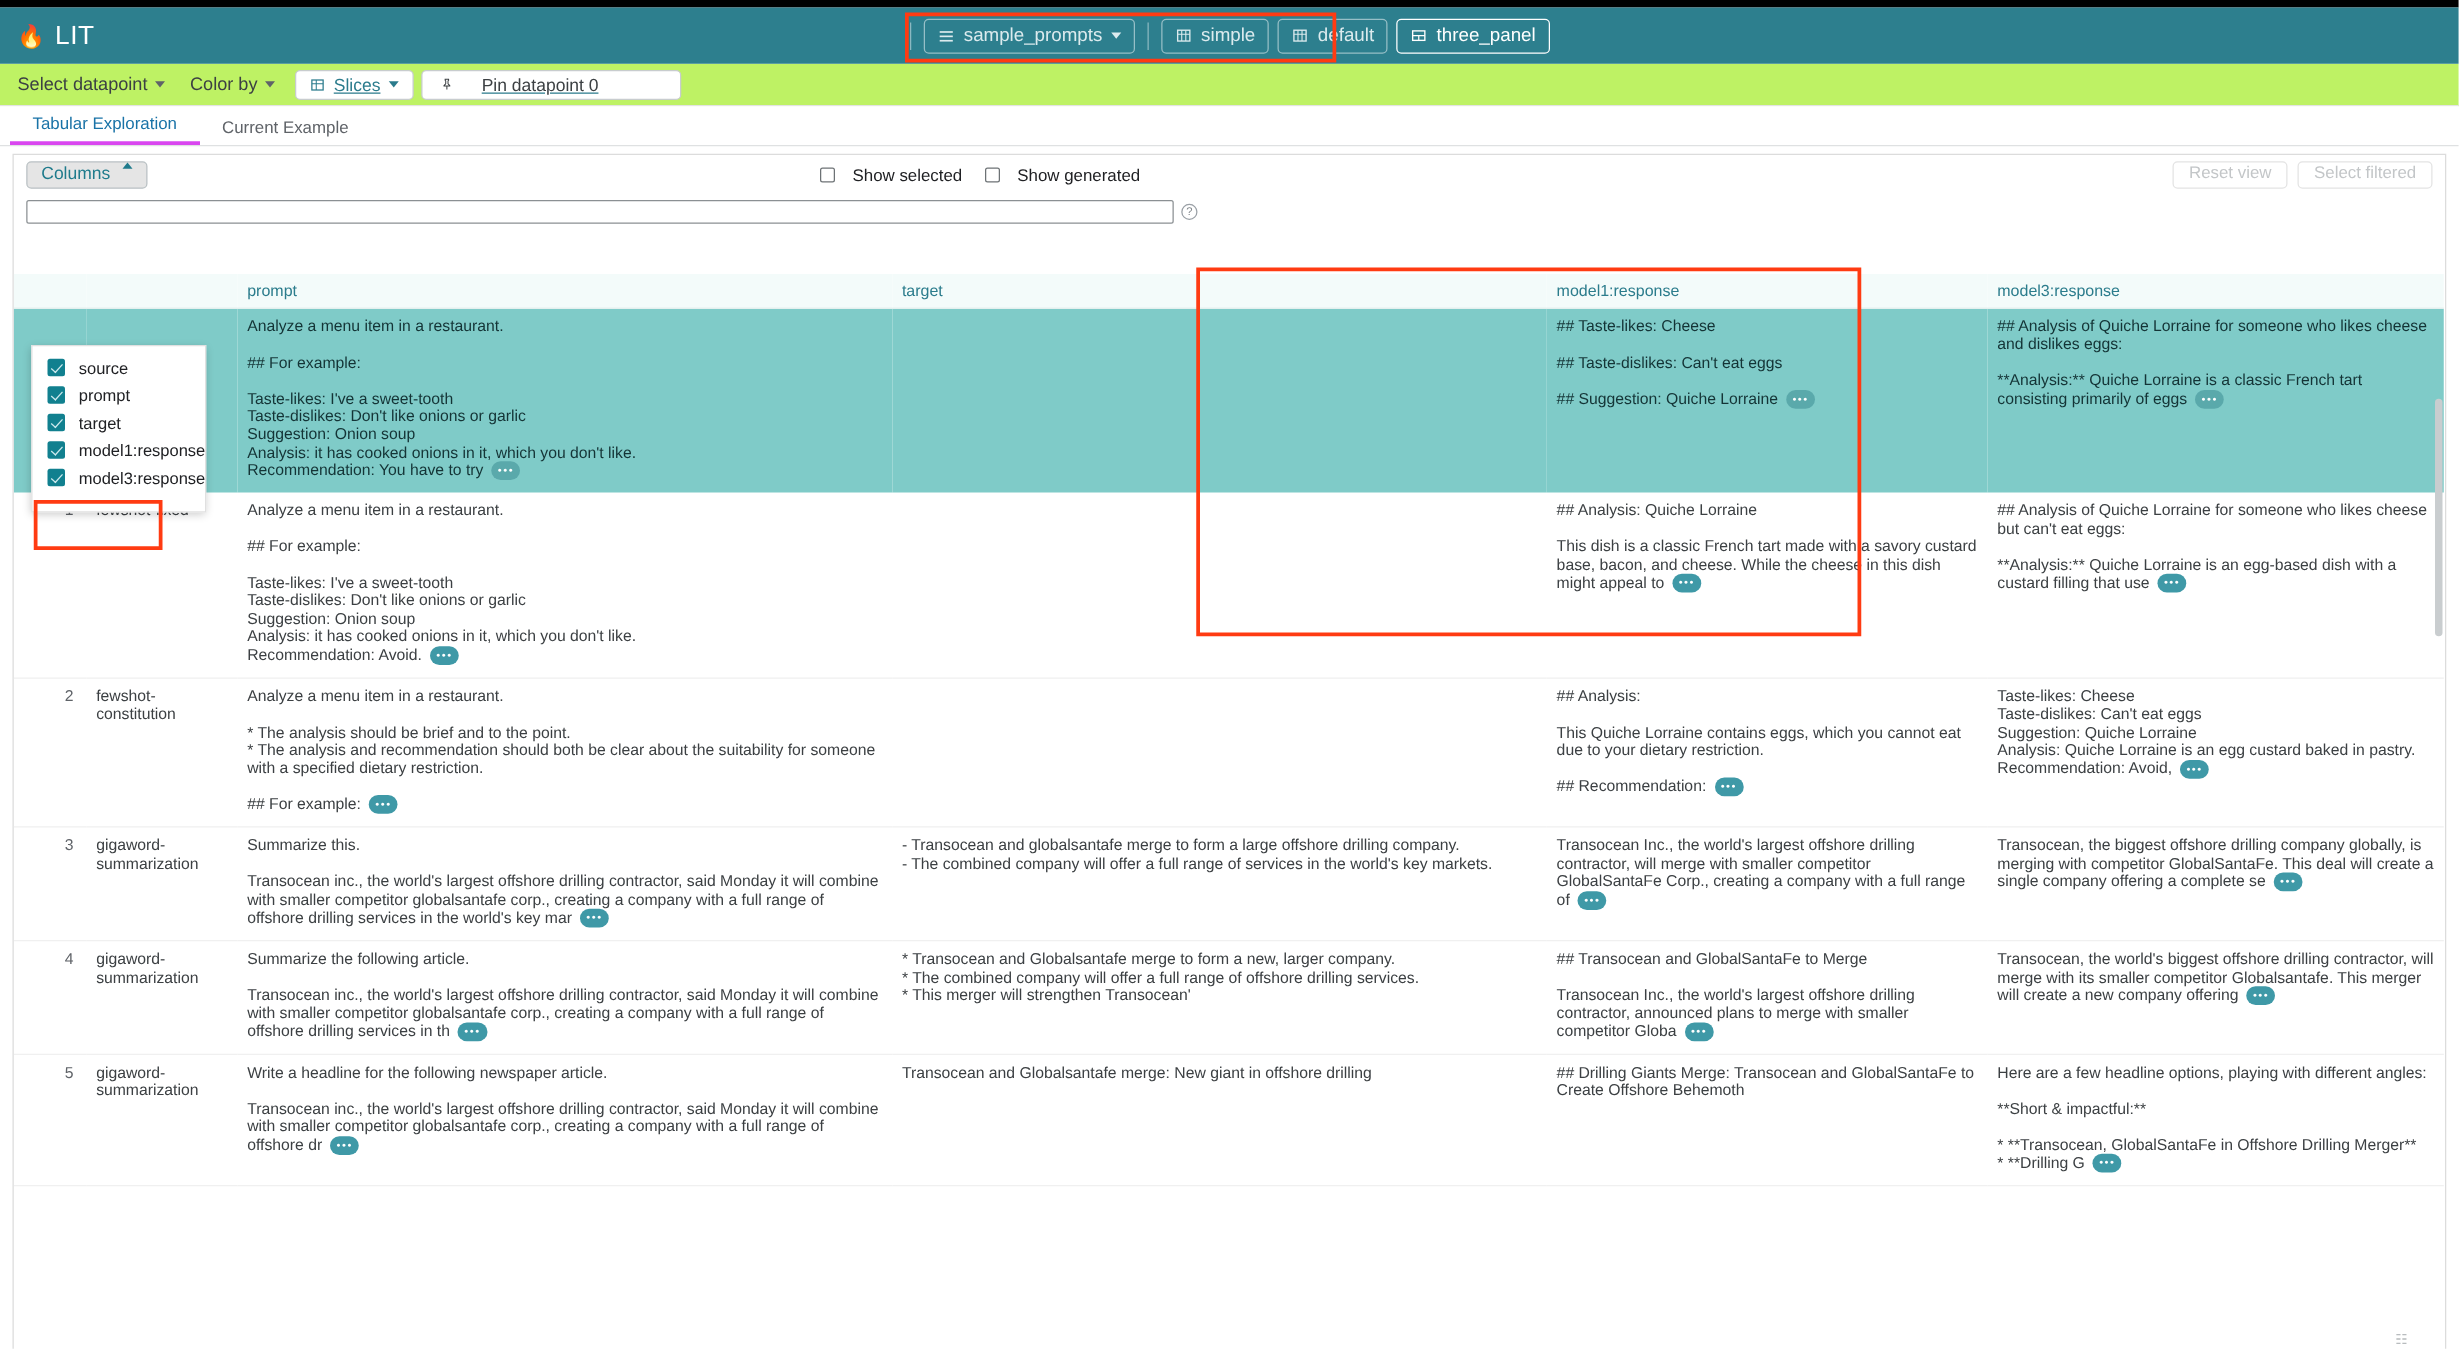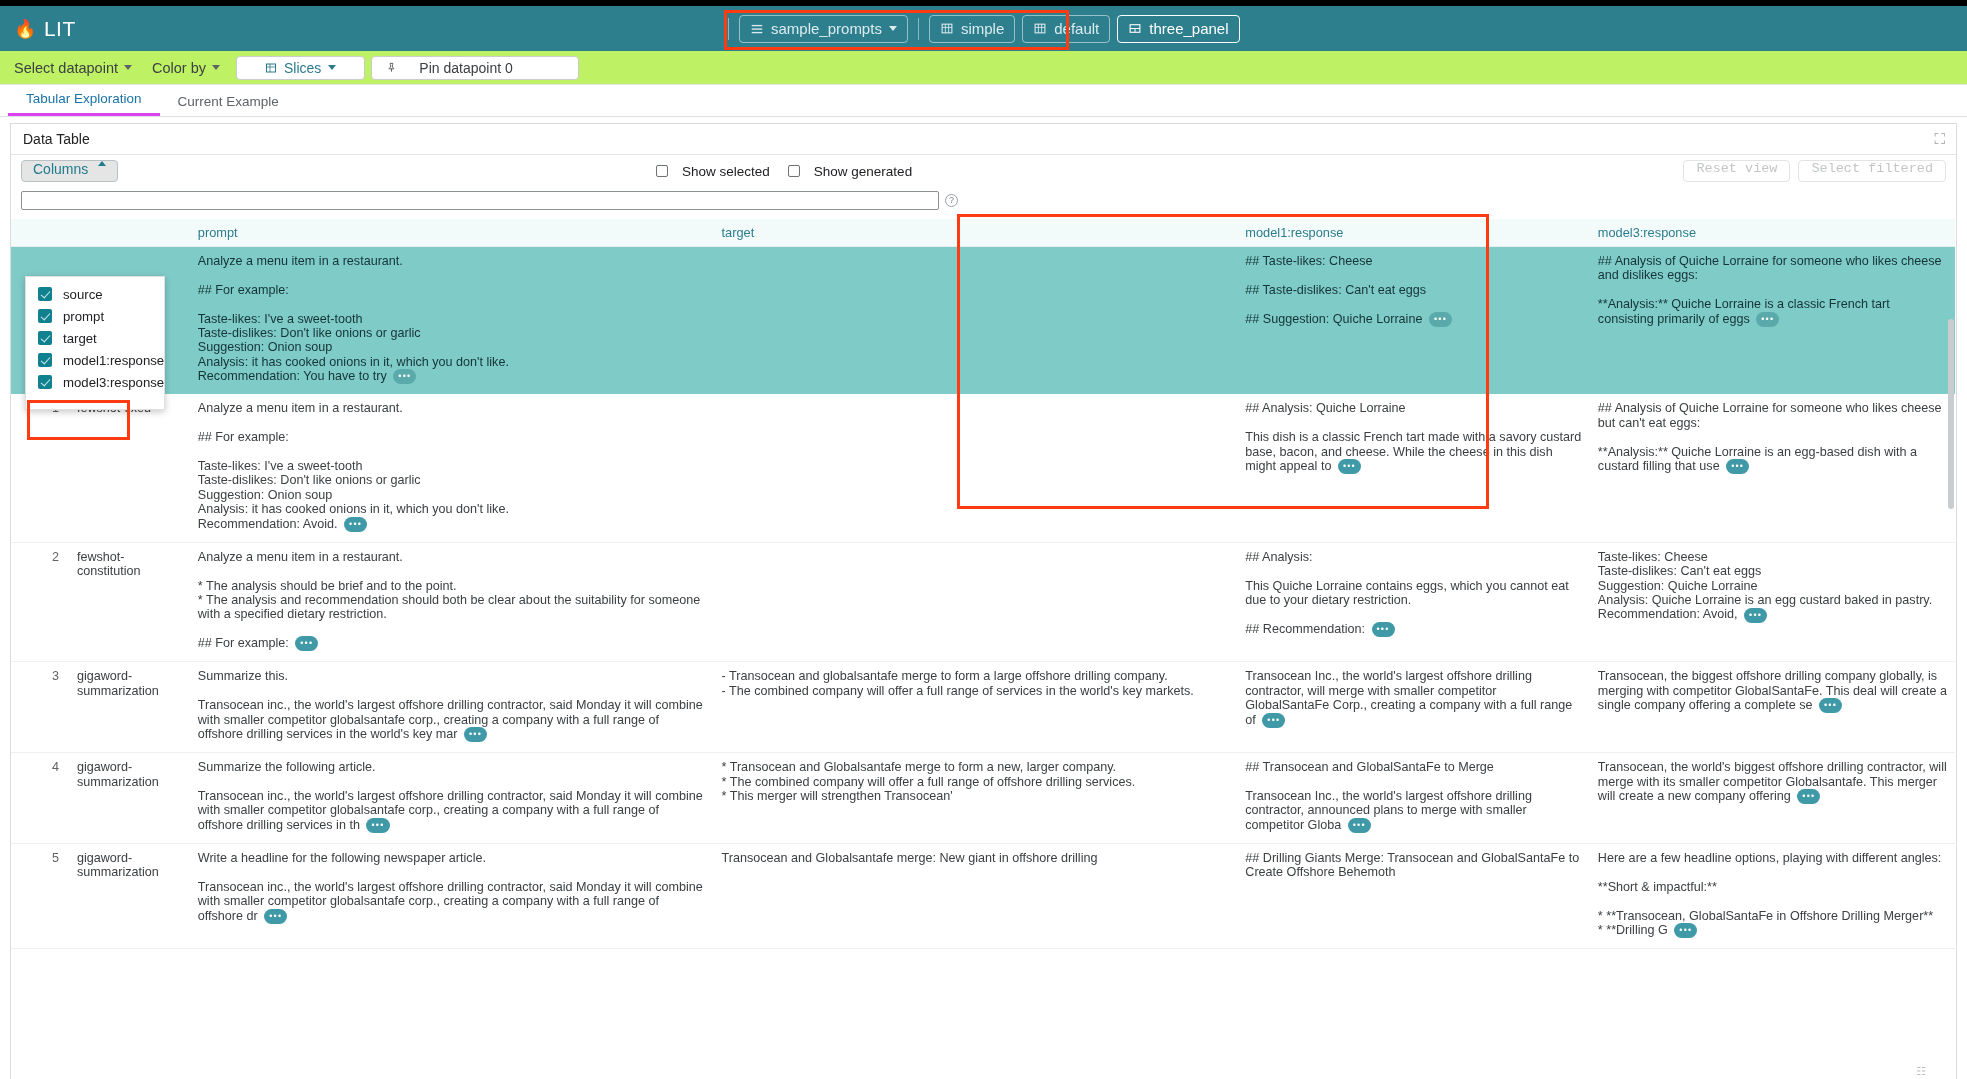--- a/index.html
+++ b/index.html
@@ -115,24 +115,24 @@
   .ctl-text {
     display: flex; align-items: center; gap: 6px;
     font-size: 14.5px; color: #3c4043; padding: 0 10px; cursor: pointer;
   }
   .dcaret {
     width: 0; height: 0; border-left: 4px solid transparent;
     border-right: 4px solid transparent; border-top: 5px solid #5f6368;
   }
   .ctl-btn {
     display: flex; align-items: center; gap: 7px;
-    height: 24px; padding: 0 28px;
+    height: 24px; padding: 0 11px;
     border: 1px solid #c8ccce; border-radius: 4px;
     font-size: 14px; color: #2a7b8c; background: #fff;
-    margin-left: 6px; cursor: pointer;
+    margin-left: 6px; cursor: pointer; text-decoration: underline;
   }
   .ctl-btn.wide { width: 208px; color: #2a7b8c; justify-content: flex-start; gap: 22px; padding-left: 14px; }
   .v-up { width:0;height:0;border-left:4px solid transparent;border-right:4px solid transparent;border-bottom:5px solid currentColor;}
   .v-dn { width:0;height:0;border-left:4px solid transparent;border-right:4px solid transparent;border-top:5px solid currentColor;}
 
   
   .tabs {
     display: flex; align-items: flex-end;
     height: 32px; padding-left: 8px;
     border-bottom: 1px solid #dfe1e2;
@@ -178,21 +178,21 @@
   .chk {
     display: flex; align-items: center; gap: 14px;
     font-size: 13.5px; color: #202124; cursor: pointer;
   }
   .sq {
     width: 12px; height: 12px; border: 1.6px solid #6d7275; border-radius: 2px;
     display: inline-block; flex: none;
   }
   .right-btns {
     position: absolute; right: 10px; top: 0; height: 32px;
-    display: flex; align-items: center; gap: 8px; font-family: Liberation Mono, monospace;
+    display: flex; align-items: center; gap: 8px;
   }
   .ghost-btn {
     height: 22px; padding: 0 12px;
     border: 1px solid #e3e3e3; border-radius: 4px;
     font-size: 13.5px; color: #c3c6c8; background: #fff; cursor: pointer;
   }
 
   .filter-row {
     height: 26px; display: flex; align-items: center;
     padding: 0 10px; gap: 6px;
@@ -382,24 +382,20 @@
   <div class="tab sel">
     <span>Tabular Exploration</span>
   </div>
   <div class="tab">
     <span>Current Example</span>
   </div>
 </div>
 
 <div class="module">
 
-  <div class="module-title">
-    <span>Data Table</span>
-    <span class="expand-ic">⛶</span>
-  </div>
 
   <div class="table-toolbar">
     <div class="columns-btn">
       <span>Columns</span>
       <span class="v-up"></span>
     </div>
 
     <div class="checks">
       <div class="chk">
         <span class="sq"></span>

